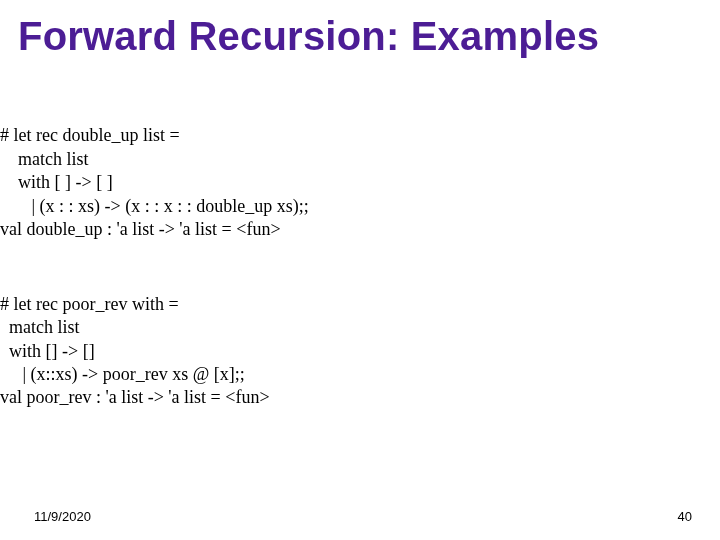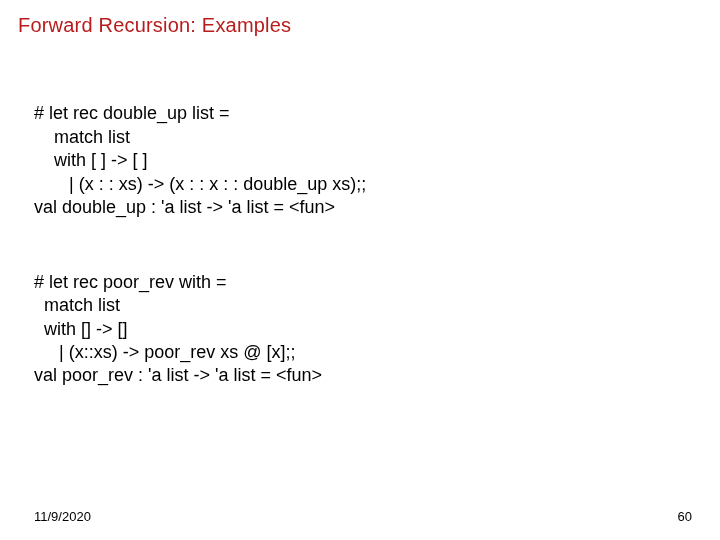--- a/index.html
+++ b/index.html
@@ -6,33 +6,32 @@
     margin: 0;
     padding: 0;
     width: 720px;
     height: 540px;
     background: #ffffff;
     font-family: Arial, Helvetica, sans-serif;
     position: relative;
     overflow: hidden;
   }
   .title {
-    color: #b91c1c;
-    font-size: 20px;
-    font-weight: 400;
+    color: #4c1d95;
+    font-size: 40px;
+    font-weight: 700;
     padding: 14px 0 0 18px;
     letter-spacing: 0.2px;
   }
   .code-block {
-    font-family: Liberation Sans, sans-serif;
+    font-family: Liberation Serif, serif;
     font-size: 18px;
     line-height: 1.3;
     color: #000000;
     white-space: pre;
-    padding-left: 34px;
   }
   .block1 { margin-top: 42px; }
   .block2 { margin-top: 28px; }
   .footer {
     position: absolute;
     bottom: 16px;
     left: 34px;
     right: 28px;
     display: flex;
     justify-content: space-between;
@@ -58,14 +57,14 @@
 <div class="code-block block2">
 <span># let rec poor_rev with =</span>
 <span>  match list</span>
 <span>  with [] -&gt; []</span>
 <span>     | (x::xs) -&gt; poor_rev xs @ [x];;</span>
 <span>val poor_rev : 'a list -&gt; 'a list = &lt;fun&gt;</span>
 </div>
 
 <div class="footer">
   <span>11/9/2020</span>
-  <span>60</span>
+  <span>40</span>
 </div>
 
 </body></html>

